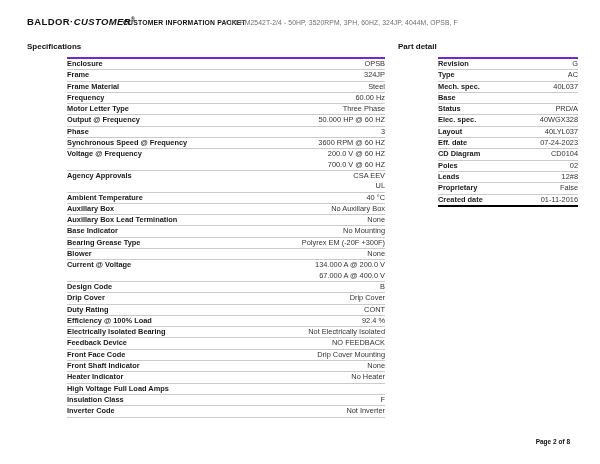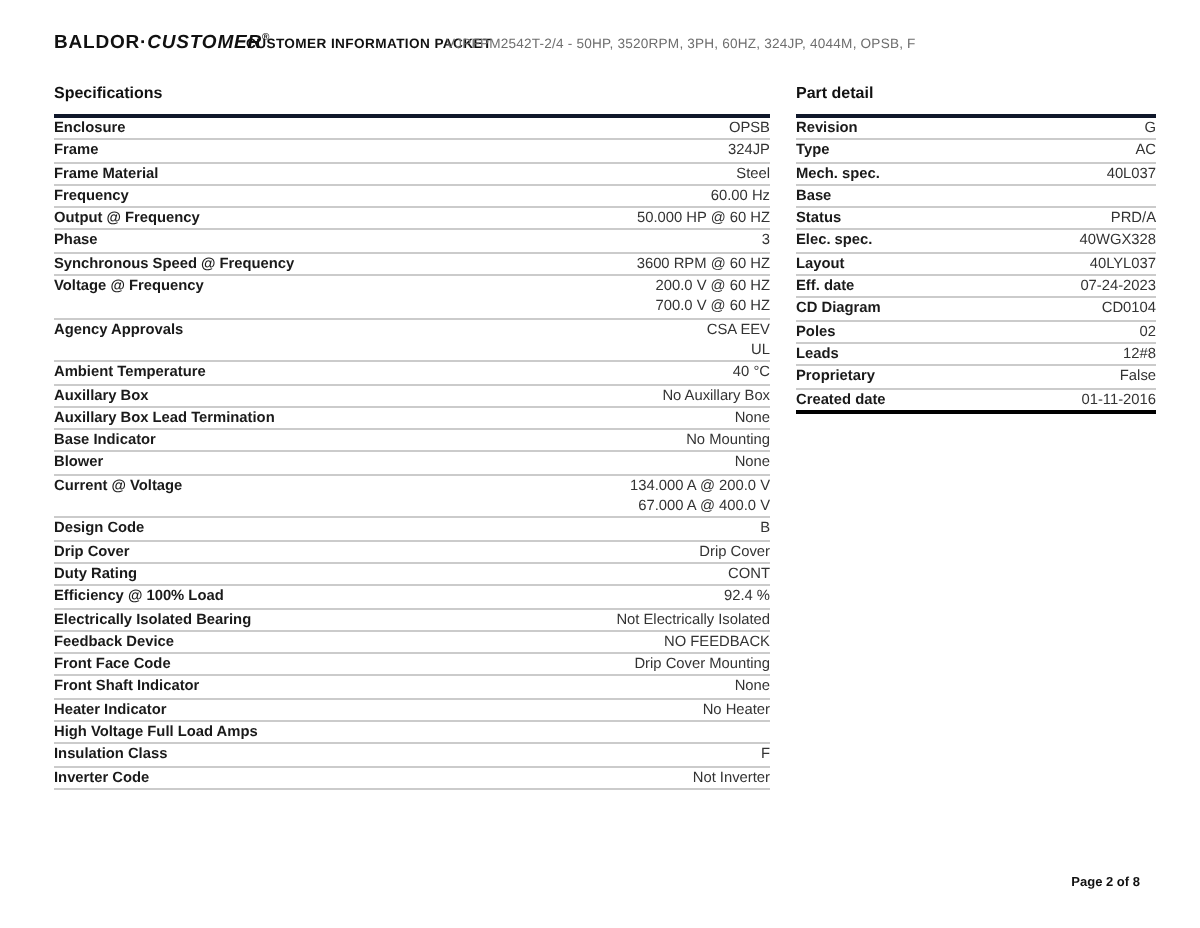--- a/index.html
+++ b/index.html
@@ -15,21 +15,21 @@
   .logo { position:absolute; left:27px; top:16px; font-size:9.5px; font-weight:bold; color:#111; letter-spacing:0.4px; white-space:nowrap; }
   .logo .reliance { font-style:italic; }
   .logo .reg { font-size:5px; vertical-align:super; }
   .doc-title { position:absolute; left:123px; top:19px; font-size:6.8px; font-weight:bold; color:#111; letter-spacing:0.2px; white-space:nowrap; }
   .part-no { position:absolute; left:223px; top:19px; font-size:6.8px; color:#6e6e6e; letter-spacing:0.1px; white-space:nowrap; }
 
   
   .col-left  { position:absolute; left:27px;  top:42px; width:358px; }
   .col-right { position:absolute; left:398px; top:42px; width:180px; }
   .section-title { font-size:8px; font-weight:bold; color:#111; margin-bottom:6px; }
-  .spec-table { border-top:2px solid #0f172a; }
+  .spec-table { border-top:2px solid #6d28d9;margin-left:40px; }
   .col-right .spec-table { border-bottom:2px solid #000; }
 
   .row { display:flex; justify-content:space-between; align-items:flex-start; border-bottom:1px solid #cbcbcb; }
   .col-right .row:last-child { border-bottom:none; }
   .lbl  { font-weight:bold; font-size:7.4px; line-height:10.3px; color:#1a1a1a; white-space:nowrap; padding-right:8px; }
   .vals { font-size:7.4px; line-height:10.3px; text-align:right; color:#333; flex:1; }
   .vals div { min-height:10.3px; white-space:nowrap; }
 
   
   .page-indicator { position:absolute; right:30px; bottom:19px; font-size:6.5px; font-weight:bold; color:#111; }
@@ -64,20 +64,26 @@
           <div>Steel</div>
         </span>
       </div>
       <div class="row">
         <span class="lbl">Frequency</span>
         <span class="vals">
           <div>60.00 Hz</div>
         </span>
       </div>
       <div class="row">
+        <span class="lbl">Motor Letter Type</span>
+        <span class="vals">
+          <div>Three Phase</div>
+        </span>
+      </div>
+      <div class="row">
         <span class="lbl">Output @ Frequency</span>
         <span class="vals">
           <div>50.000 HP @ 60 HZ</div>
         </span>
       </div>
       <div class="row">
         <span class="lbl">Phase</span>
         <span class="vals">
           <div>3</div>
         </span>
@@ -117,20 +123,26 @@
       <div class="row">
         <span class="lbl">Auxillary Box Lead Termination</span>
         <span class="vals">
           <div>None</div>
         </span>
       </div>
       <div class="row">
         <span class="lbl">Base Indicator</span>
         <span class="vals">
           <div>No Mounting</div>
+        </span>
+      </div>
+      <div class="row">
+        <span class="lbl">Bearing Grease Type</span>
+        <span class="vals">
+          <div>Polyrex EM (-20F +300F)</div>
         </span>
       </div>
       <div class="row">
         <span class="lbl">Blower</span>
         <span class="vals">
           <div>None</div>
         </span>
       </div>
       <div class="row">
         <span class="lbl">Current @ Voltage</span>

